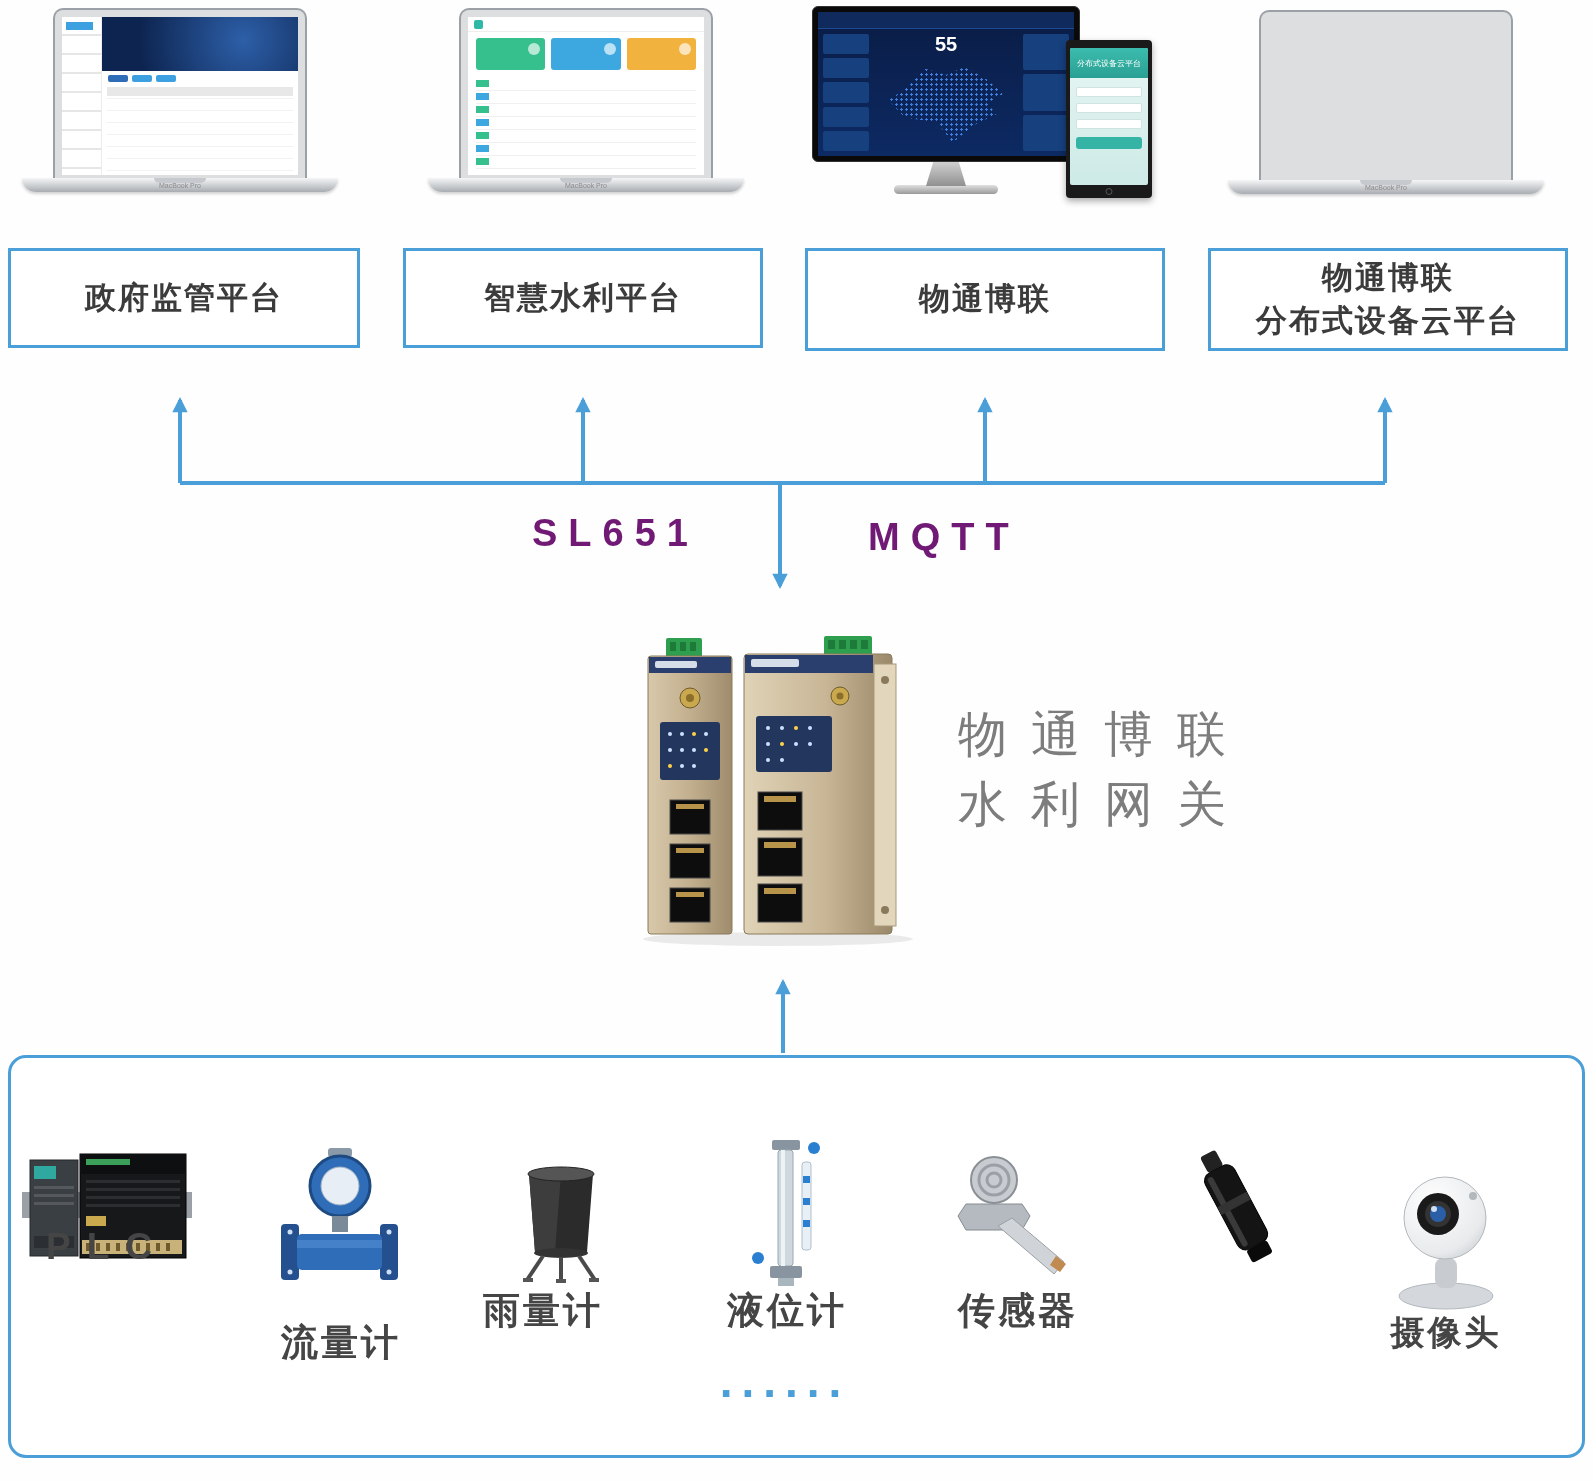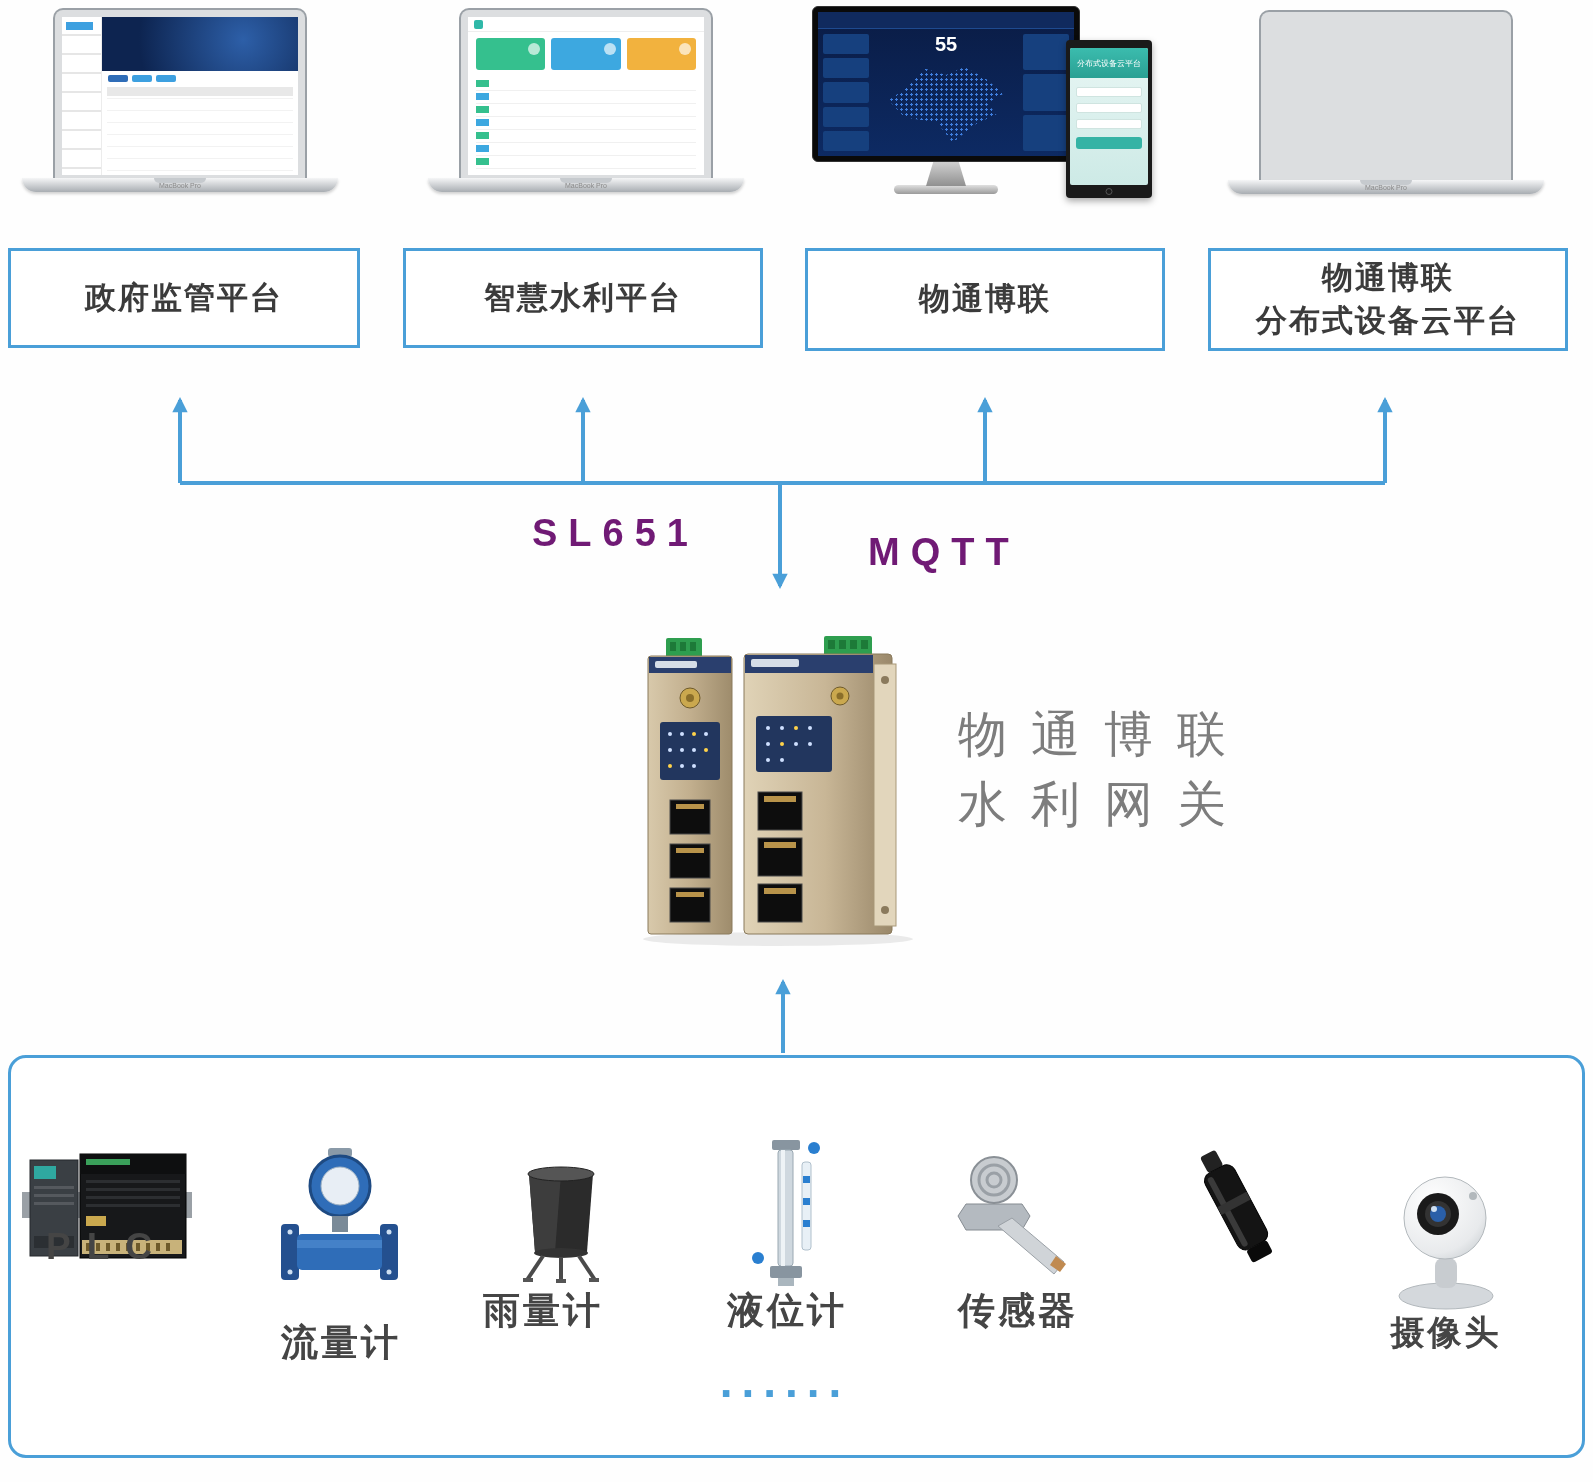--- a/index.html
+++ b/index.html
@@ -247,21 +247,21 @@
   </div>
   <div class="label-box" style="left:805px;top:248px;width:360px;height:103px">
     <span>物通博联</span>
   </div>
   <div class="label-box" style="left:1208px;top:248px;width:360px;height:103px">
     <span>物通博联</span>
     <span>分布式设备云平台</span>
   </div>
 
   <div class="protocol" style="left:532px;top:512px">SL651</div>
-  <div class="protocol" style="left:868px;top:531px">MQTT</div>
+  <div class="protocol" style="left:868px;top:516px">MQTT</div>
 
   <svg class="abs" style="left:628px;top:636px" width="302" height="312" viewBox="0 0 302 312">
     <defs>
       <linearGradient id="tanL" x1="0" y1="0" x2="1" y2="0">
         <stop offset="0" stop-color="#d8c9ab"></stop>
           <stop offset="0.5" stop-color="#c2af8e"></stop>
           <stop offset="1" stop-color="#9e8c6c"></stop>
       </linearGradient>
       <linearGradient id="tanR" x1="0" y1="0" x2="1" y2="0">
         <stop offset="0" stop-color="#e0d3b7"></stop>

